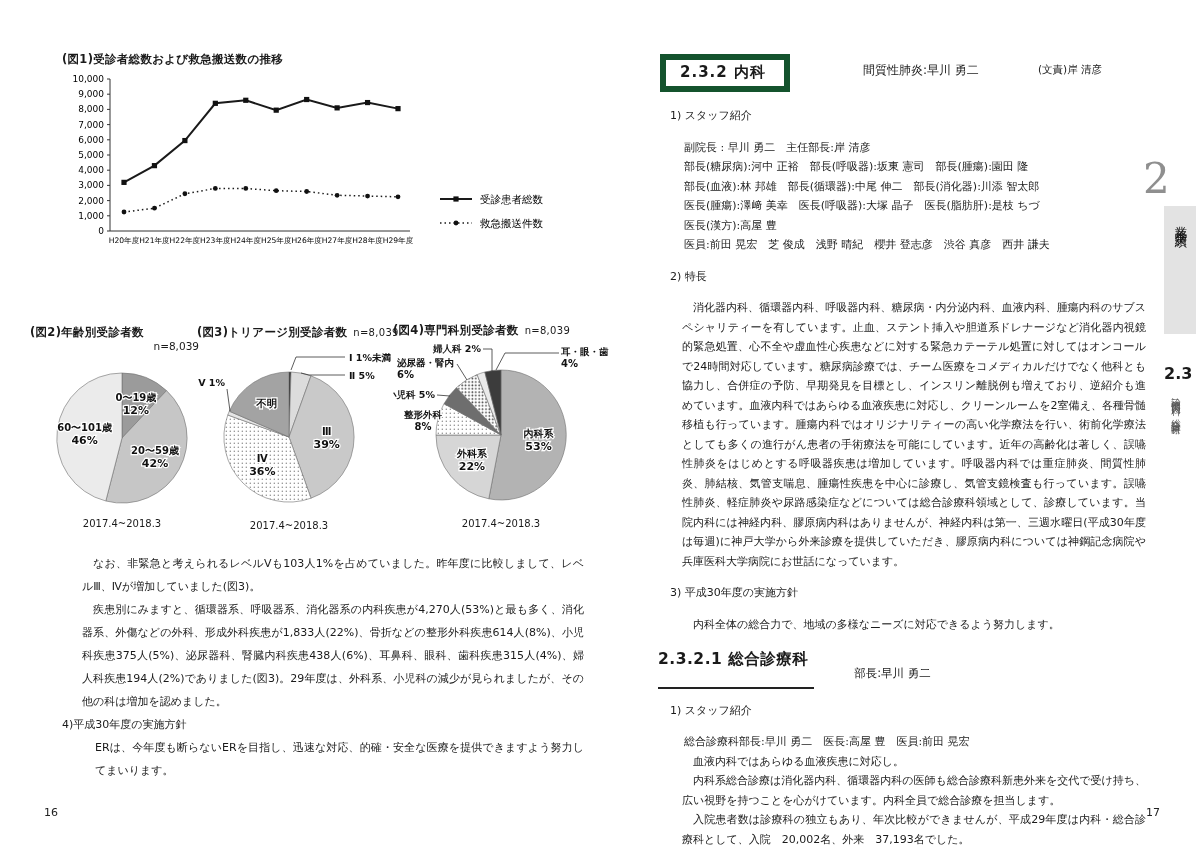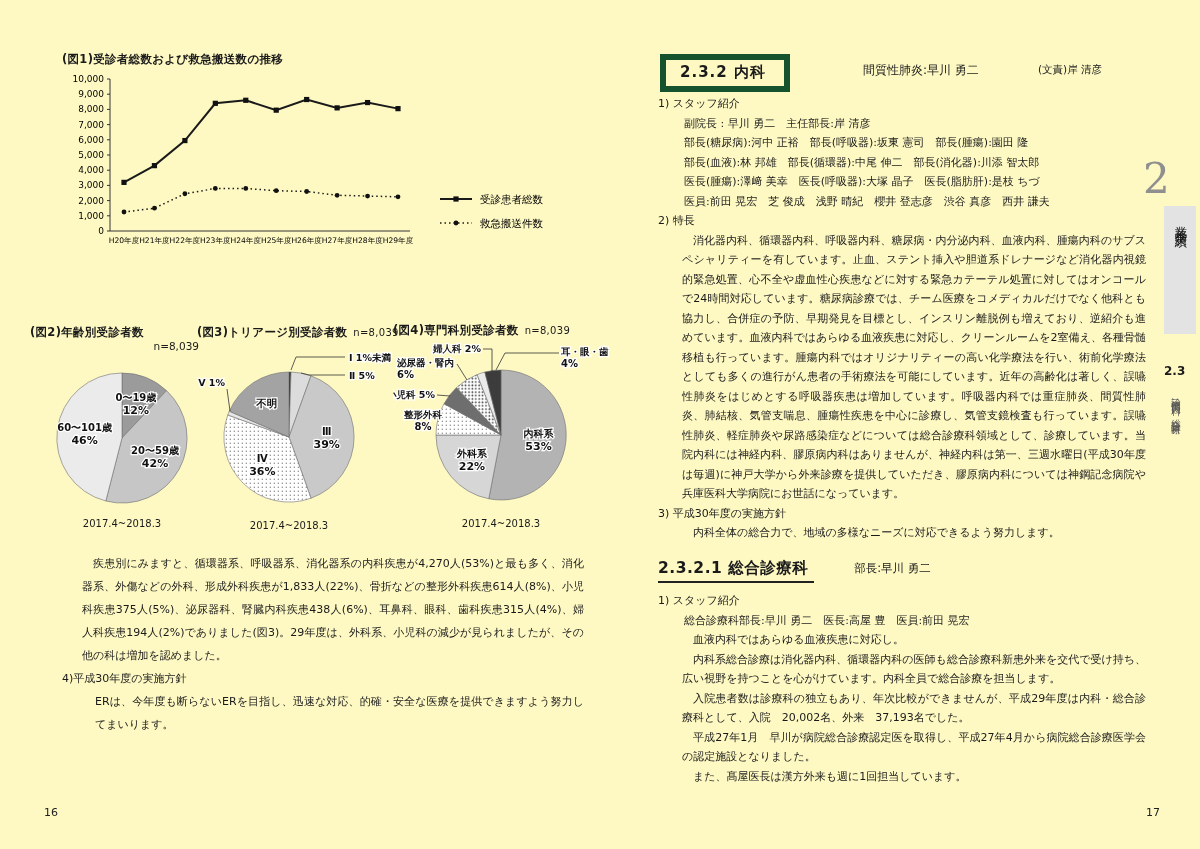--- a/index.html
+++ b/index.html
@@ -1,50 +1,50 @@
 <!DOCTYPE html>
 <html><head>
 <meta charset="utf-8">
 <style>
   html,body{margin:0;padding:0;background:#e9e9e9;}
-  .canvas{position:relative;width:1200px;height:849px;background:#fef9c3;overflow:hidden;
+  .canvas{position:relative;width:1200px;height:849px;background:#ffffff;overflow:hidden;
           font-family:"DejaVu Sans","Liberation Sans",sans-serif;color:#1a1a1a;}
   .abs{position:absolute;}
   
   .fig-title{font-size:11.5px;font-weight:bold;letter-spacing:.3px;}
   .fig-n{font-size:10.5px;text-align:right;padding-right:26px;}
   .fig-n-inline{font-size:10px;font-weight:normal;margin-left:6px;}
   .fig-cap{font-size:10px;text-align:center;margin-top:2px;}
   svg text{font-family:"DejaVu Sans","Liberation Sans",sans-serif;}
   .plabel{font-weight:bold;fill:#111;paint-order:stroke;stroke:#ffffff;stroke-width:2.4px;}
   
   .left-body{font-size:11px;line-height:23px;text-align:justify;}
   .left-body .para{margin:0 0 0 20px;text-indent:1em;}
   .left-body .heading{margin:0;font-weight:normal;}
   .left-body .block{margin:0 0 8px 33px;}
   
   .hbox{display:inline-block;border:6px solid #14532d;padding:3px 18px 4px 14px;
         font-size:15px;font-weight:bold;letter-spacing:1px;}
   .h-chief{font-size:12px;}
   .h-credit{font-size:10.5px;}
   .right-content{font-size:11px;line-height:19.5px;text-align:justify;}
-  .sec-h{margin:0;}
+  .sec-h{margin:12px;}
   .sec-line{margin:0 0 0 26px;}
   .sec-para{margin:0 0 0 24px;text-indent:1em;}
   .subhead{display:flex;align-items:flex-end;gap:40px;margin:16px 0 8px 0;}
   .subhead .t{font-size:15.5px;font-weight:bold;letter-spacing:.5px;
-              border-bottom:2px solid #222;padding:0 6px 3px 0;}
+              border-bottom:2px solid #222;padding:0 6px 17px 0;}
   .subhead .r{font-size:11.5px;padding-bottom:5px;}
   .pageno{font-size:11px;color:#222;}
   
   .side-num{font-family:"DejaVu Serif","Liberation Serif",serif;font-size:42px;color:#8f8f8f;line-height:1;}
   .side-tab{background:#e3e3e3;}
   .vtext{writing-mode:vertical-rl;text-orientation:upright;}
   .side-chapter{font-size:12.5px;color:#111;letter-spacing:3px;}
-  .side-secno{font-size:12px;font-weight:bold;}
+  .side-secno{font-size:16px;font-weight:bold;}
   .side-seclabel{font-size:9.5px;color:#555;letter-spacing:1.5px;}
 </style>
 </head>
 <body>
 
 <div class="canvas">
 
   <section class="abs" style="left:0;top:0;width:640px;height:849px;">
 
     <div class="abs" style="left:62px;top:52px;">
@@ -210,40 +210,42 @@
           <polyline points="90,9 99,9 99,31" fill="none" stroke="#333" stroke-width="0.8"></polyline>
           <text x="40" y="12" text-anchor="start" font-size="9.5" class="plabel">婦人科 2%</text>
           <polyline points="166,13 112,13 103,30" fill="none" stroke="#333" stroke-width="0.8"></polyline>
           <text x="168" y="15" text-anchor="start" font-size="9.5" class="plabel">耳・眼・歯</text>
           <text x="168" y="27" text-anchor="start" font-size="10" class="plabel">4%</text>
         </svg>
       <div class="fig-cap" style="width:216px;">2017.4~2018.3</div>
     </div>
 
     <div id="left-body" class="abs left-body" style="left:62px;top:552px;width:522px;">
+        <div class="para">なお、非緊急と考えられるレベルⅤも103人1%を占めていました。昨年度に比較しまして、レベルⅢ、Ⅳが増加していました(図3)。</div>
         <div class="para">疾患別にみますと、循環器系、呼吸器系、消化器系の内科疾患が4,270人(53%)と最も多く、消化器系、外傷などの外科、形成外科疾患が1,833人(22%)、骨折などの整形外科疾患614人(8%)、小児科疾患375人(5%)、泌尿器科、腎臓内科疾患438人(6%)、耳鼻科、眼科、歯科疾患315人(4%)、婦人科疾患194人(2%)でありました(図3)。29年度は、外科系、小児科の減少が見られましたが、その他の科は増加を認めました。</div>
         <div class="heading">4)平成30年度の実施方針</div>
         <div class="block">ERは、今年度も断らないERを目指し、迅速な対応、的確・安全な医療を提供できますよう努力してまいります。</div>
       </div>
 
     <div class="abs pageno" style="left:44px;top:806px;">16</div>
   </section>
 
   <section class="abs" style="left:640px;top:0;width:510px;height:849px;">
 
     <div class="abs hbox" style="left:20px;top:54px;">2.3.2 内科</div>
     <div class="abs h-chief" style="left:223px;top:62px;">間質性肺炎:早川 勇二</div>
     <div class="abs h-credit" style="left:398px;top:63px;">(文責)岸 清彦</div>
 
     <div id="right-content" class="abs right-content" style="left:18px;top:94px;width:488px;">
         <div class="sec-h">1) スタッフ紹介</div>
         <div class="sec-line">副院長 : 早川 勇二　主任部長:岸 清彦</div>
         <div class="sec-line">部長(糖尿病):河中 正裕　部長(呼吸器):坂東 憲司　部長(腫瘍):園田 隆</div>
         <div class="sec-line">部長(血液):林 邦雄　部長(循環器):中尾 伸二　部長(消化器):川添 智太郎</div>
         <div class="sec-line">医長(腫瘍):澤﨑 美幸　医長(呼吸器):大塚 晶子　医長(脂肪肝):是枝 ちづ</div>
+        <div class="sec-line">医長(漢方):高屋 豊</div>
         <div class="sec-line">医員:前田 晃宏　芝 俊成　浅野 晴紀　櫻井 登志彦　渋谷 真彦　西井 謙夫</div>
         <div class="sec-h">2) 特長</div>
         <p class="sec-para">消化器内科、循環器内科、呼吸器内科、糖尿病・内分泌内科、血液内科、腫瘍内科のサブスペシャリティーを有しています。止血、ステント挿入や胆道系ドレナージなど消化器内視鏡的緊急処置、心不全や虚血性心疾患などに対する緊急カテーテル処置に対してはオンコールで24時間対応しています。糖尿病診療では、チーム医療をコメディカルだけでなく他科とも協力し、合併症の予防、早期発見を目標とし、インスリン離脱例も増えており、逆紹介も進めています。血液内科ではあらゆる血液疾患に対応し、クリーンルームを2室備え、各種骨髄移植も行っています。腫瘍内科ではオリジナリティーの高い化学療法を行い、術前化学療法としても多くの進行がん患者の手術療法を可能にしています。近年の高齢化は著しく、誤嚥性肺炎をはじめとする呼吸器疾患は増加しています。呼吸器内科では重症肺炎、間質性肺炎、肺結核、気管支喘息、腫瘍性疾患を中心に診療し、気管支鏡検査も行っています。誤嚥性肺炎、軽症肺炎や尿路感染症などについては総合診療科領域として、診療しています。当院内科には神経内科、膠原病内科はありませんが、神経内科は第一、三週水曜日(平成30年度は毎週)に神戸大学から外来診療を提供していただき、膠原病内科については神鋼記念病院や兵庫医科大学病院にお世話になっています。</p>
         <div class="sec-h">3) 平成30年度の実施方針</div>
         <p class="sec-para">内科全体の総合力で、地域の多様なニーズに対応できるよう努力します。</p>
         <div class="subhead">
           <span class="t">2.3.2.1 総合診療科</span>
           <span class="r">部長:早川 勇二</span>
         </div>
         <div class="sec-h">1) スタッフ紹介</div>

